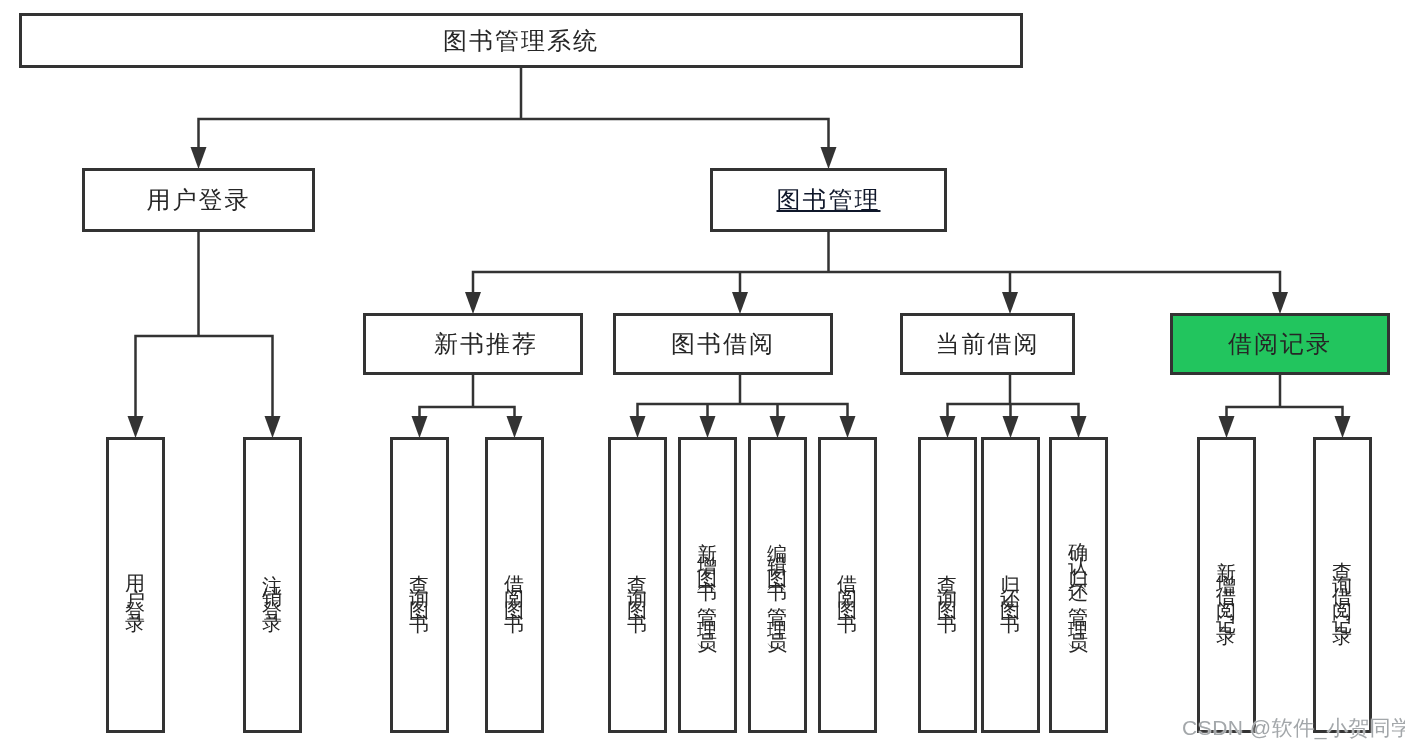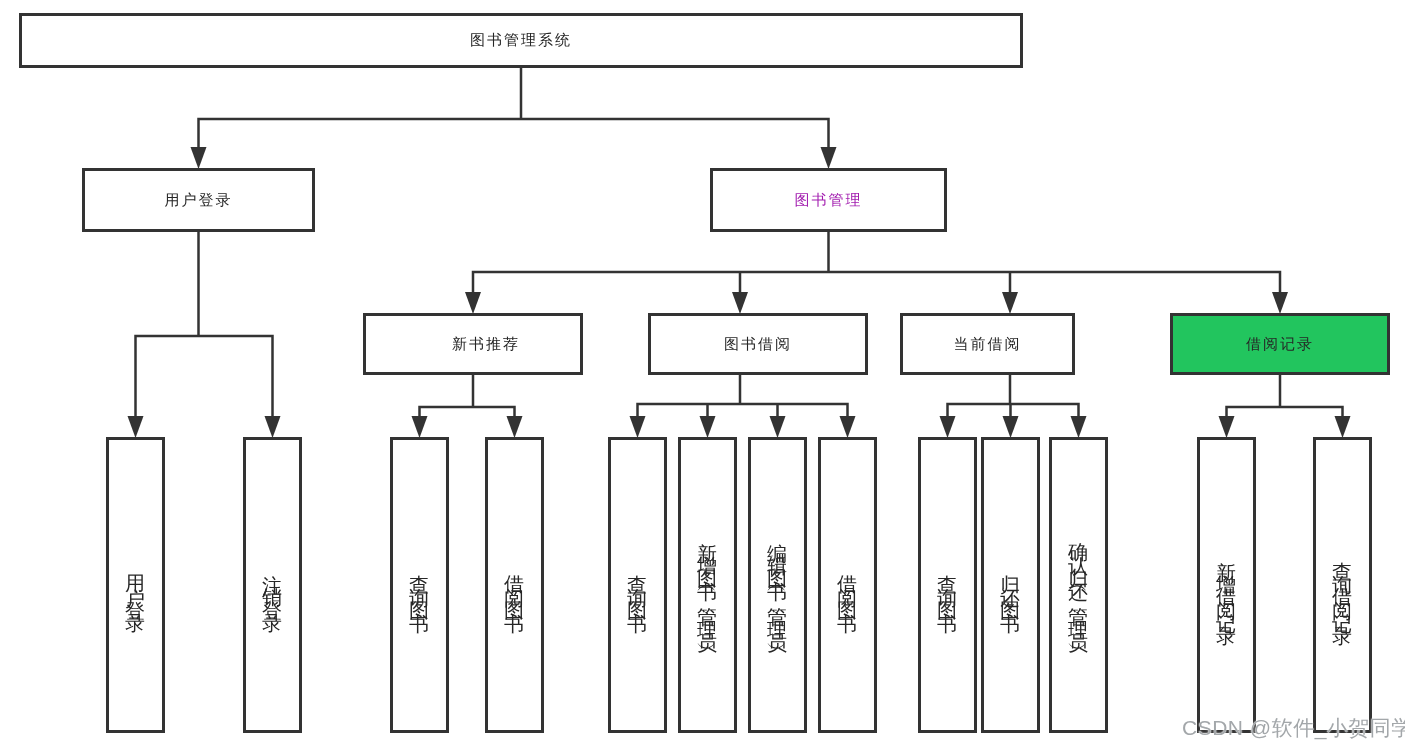--- a/index.html
+++ b/index.html
@@ -26,21 +26,21 @@
     background: #ffffff;
     border: 3px solid #333333;
     box-sizing: border-box;
     display: flex;
     align-items: center;
     justify-content: center;
     color: #262626;
     z-index: 2;
   }
   .node.h .label {
-    font-size: 15px;
+    font-size: 24px;
     letter-spacing: 2px;
     white-space: nowrap;
   }
   .node.v .label {
     writing-mode: vertical-rl;
     text-orientation: mixed;
     font-size: 20px;
     letter-spacing: 13px;
     line-height: 1;
     white-space: nowrap;
@@ -90,26 +90,26 @@
       <polygon points="1342.5,438 1334.5,416 1350.5,416" fill="#333333"></polygon>
     </svg>
   <div id="watermark" style="color: rgb(163, 167, 170);">CSDN @软件_小贺同学</div>
 <div class="node h" style="left: 19px; top: 13px; width: 1004px; height: 55px; border-color: rgb(51, 51, 51); background: rgb(255, 255, 255);">
       <span class="label" style="color: rgb(38, 38, 38);">图书管理系统</span>
     </div>
     <div class="node h" style="left: 82px; top: 168px; width: 233px; height: 64px; border-color: rgb(51, 51, 51); background: rgb(255, 255, 255);">
       <span class="label" style="color: rgb(38, 38, 38);">用户登录</span>
     </div>
     <div class="node h" style="left: 710px; top: 168px; width: 237px; height: 64px; border-color: rgb(51, 51, 51); background: rgb(255, 255, 255);">
-      <span class="label" style="color: #a21caf;">图书管理</span>
+      <span class="label" style="color: #0f172a; text-decoration: underline;">图书管理</span>
     </div>
     <div class="node h" style="left: 363px; top: 313px; width: 220px; height: 62px; border-color: rgb(51, 51, 51); background: rgb(255, 255, 255); padding-left: 26px;">
       <span class="label" style="color: rgb(38, 38, 38);">新书推荐</span>
     </div>
-    <div class="node h" style="left: 648px; top: 313px; width: 220px; height: 62px; border-color: rgb(51, 51, 51); background: rgb(255, 255, 255);">
+    <div class="node h" style="left: 613px; top: 313px; width: 220px; height: 62px; border-color: rgb(51, 51, 51); background: rgb(255, 255, 255);">
       <span class="label" style="color: rgb(38, 38, 38);">图书借阅</span>
     </div>
     <div class="node h" style="left: 900px; top: 313px; width: 175px; height: 62px; border-color: rgb(51, 51, 51); background: rgb(255, 255, 255);">
       <span class="label" style="color: rgb(38, 38, 38);">当前借阅</span>
     </div>
     <div class="node h" style="left: 1170px; top: 313px; width: 220px; height: 62px; border-color: rgb(51, 51, 51); background: #22c55e;">
       <span class="label" style="color: rgb(38, 38, 38);">借阅记录</span>
     </div>
     <div class="node v" style="left: 106px; top: 437px; width: 59px; height: 296px; border-color: rgb(51, 51, 51); background: rgb(255, 255, 255);">
       <span class="label" style="color: rgb(38, 38, 38);">用户登录</span>

